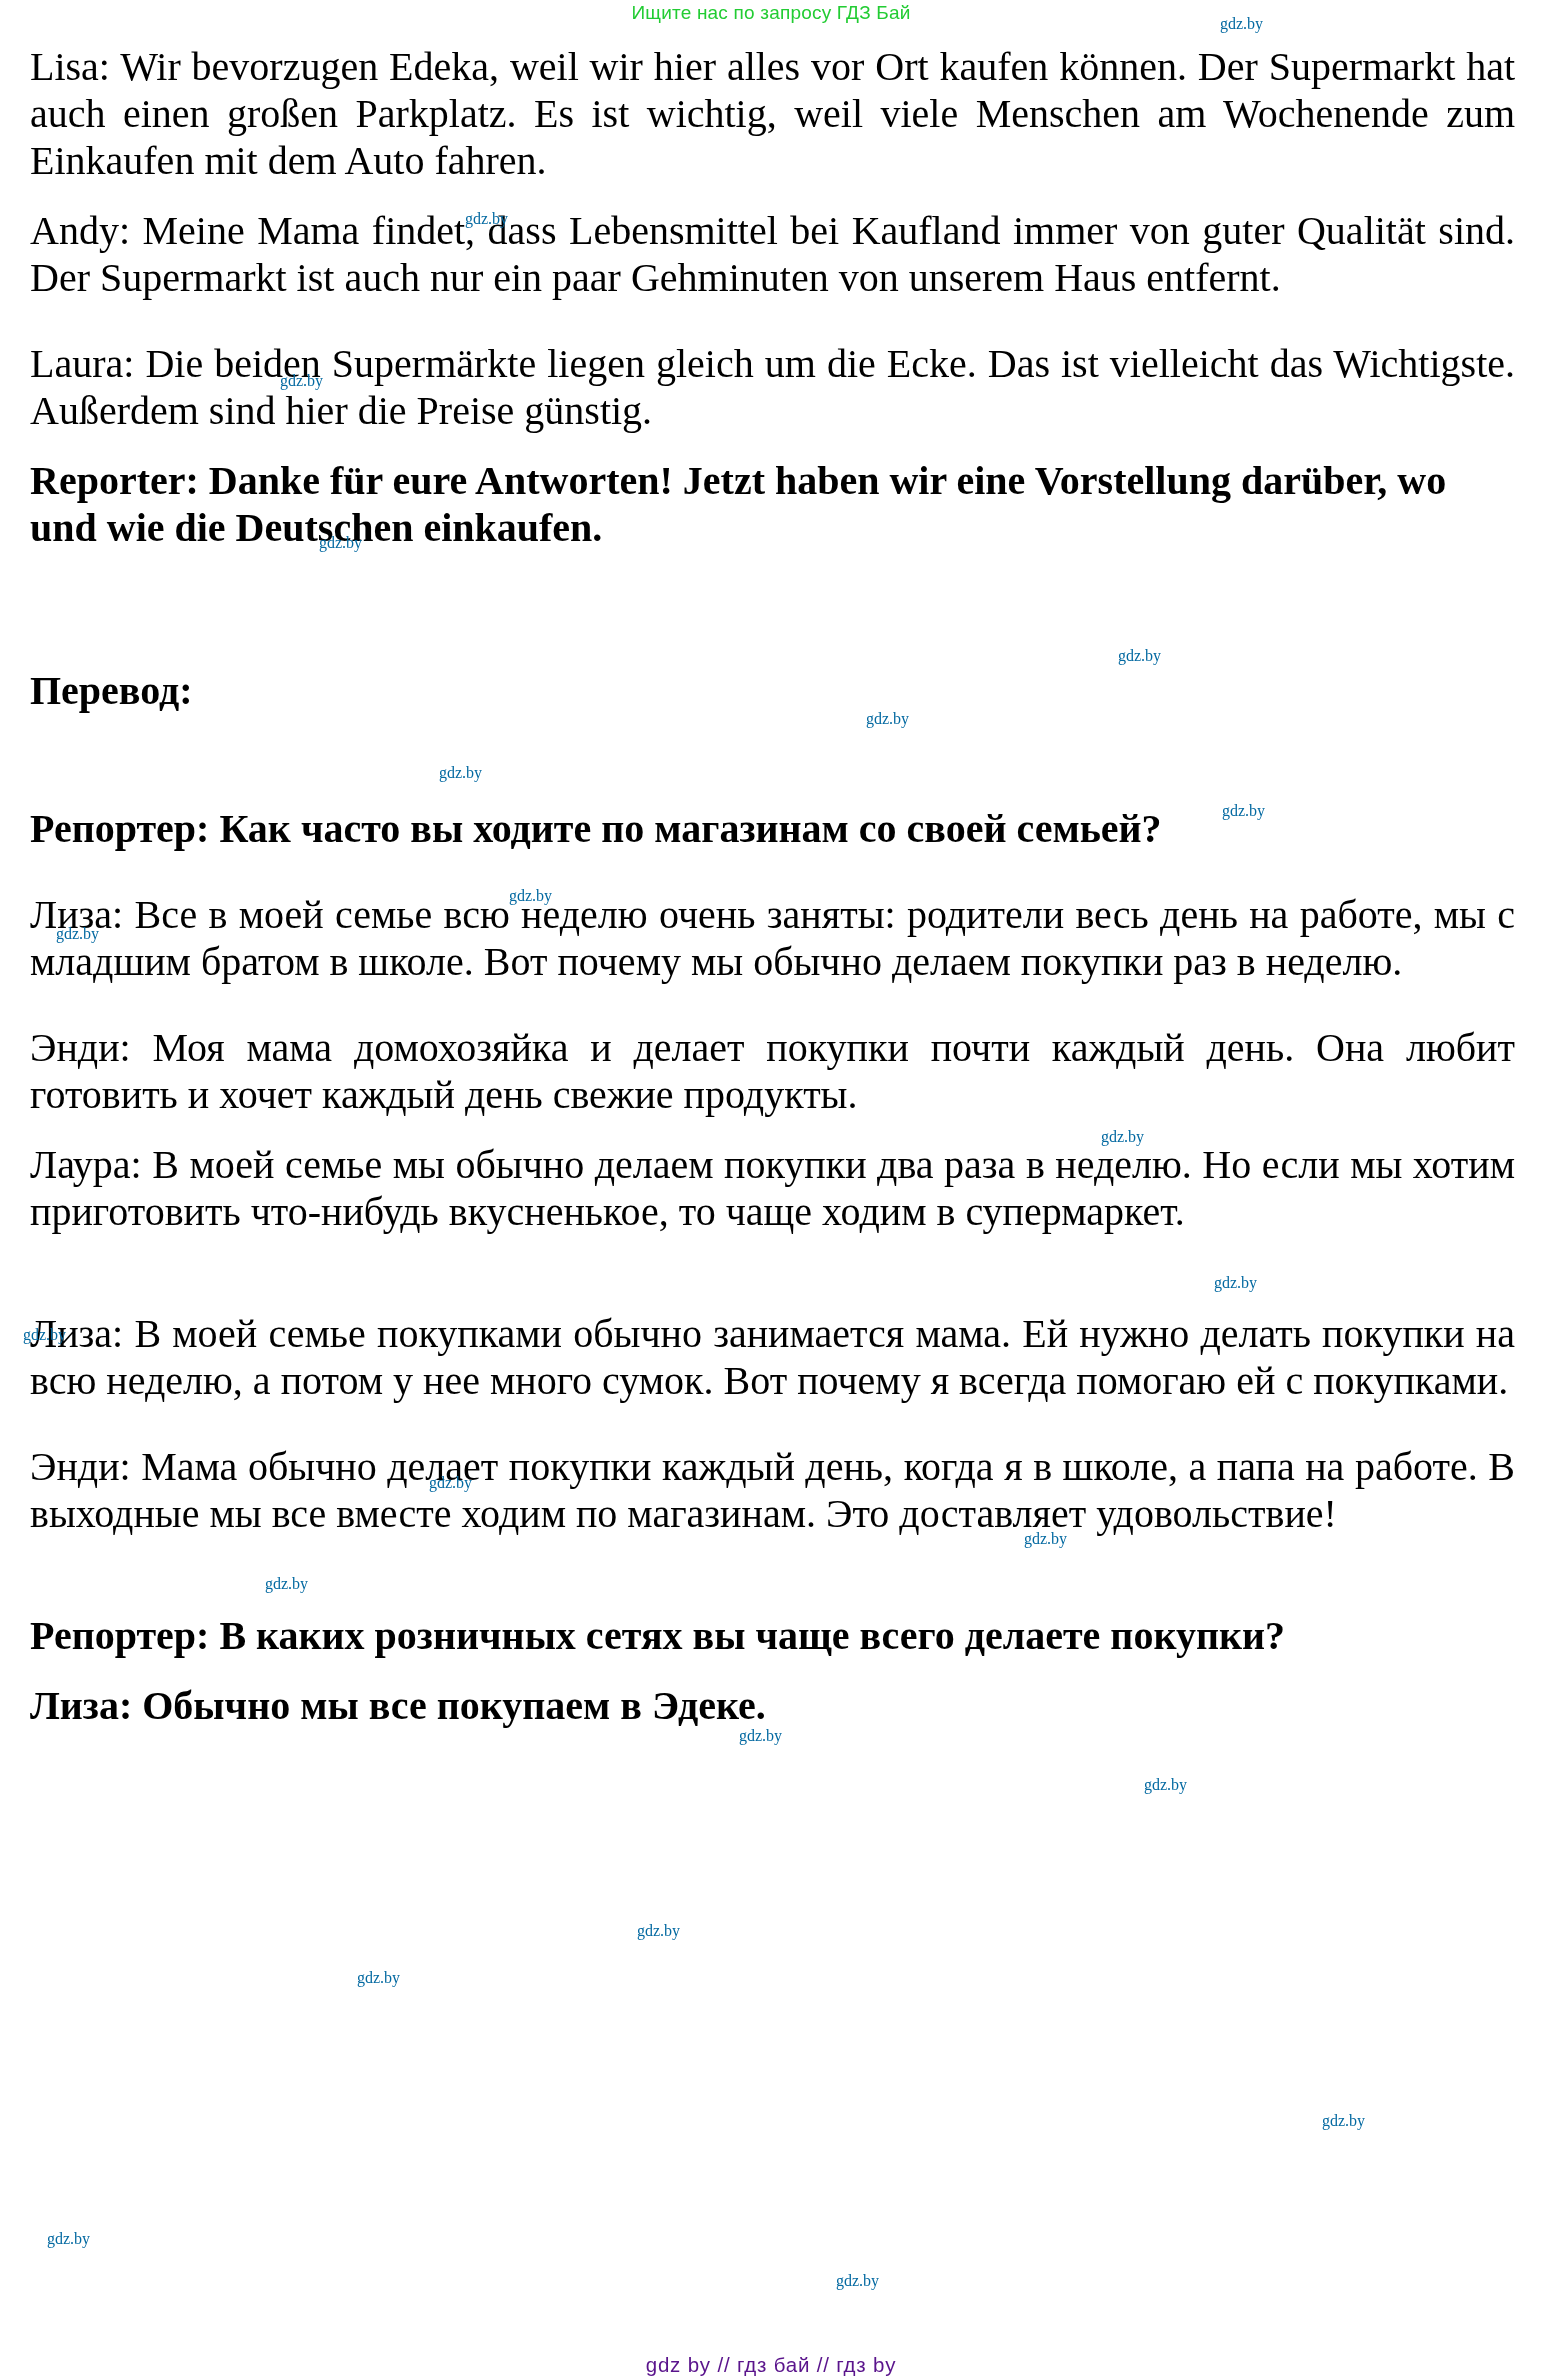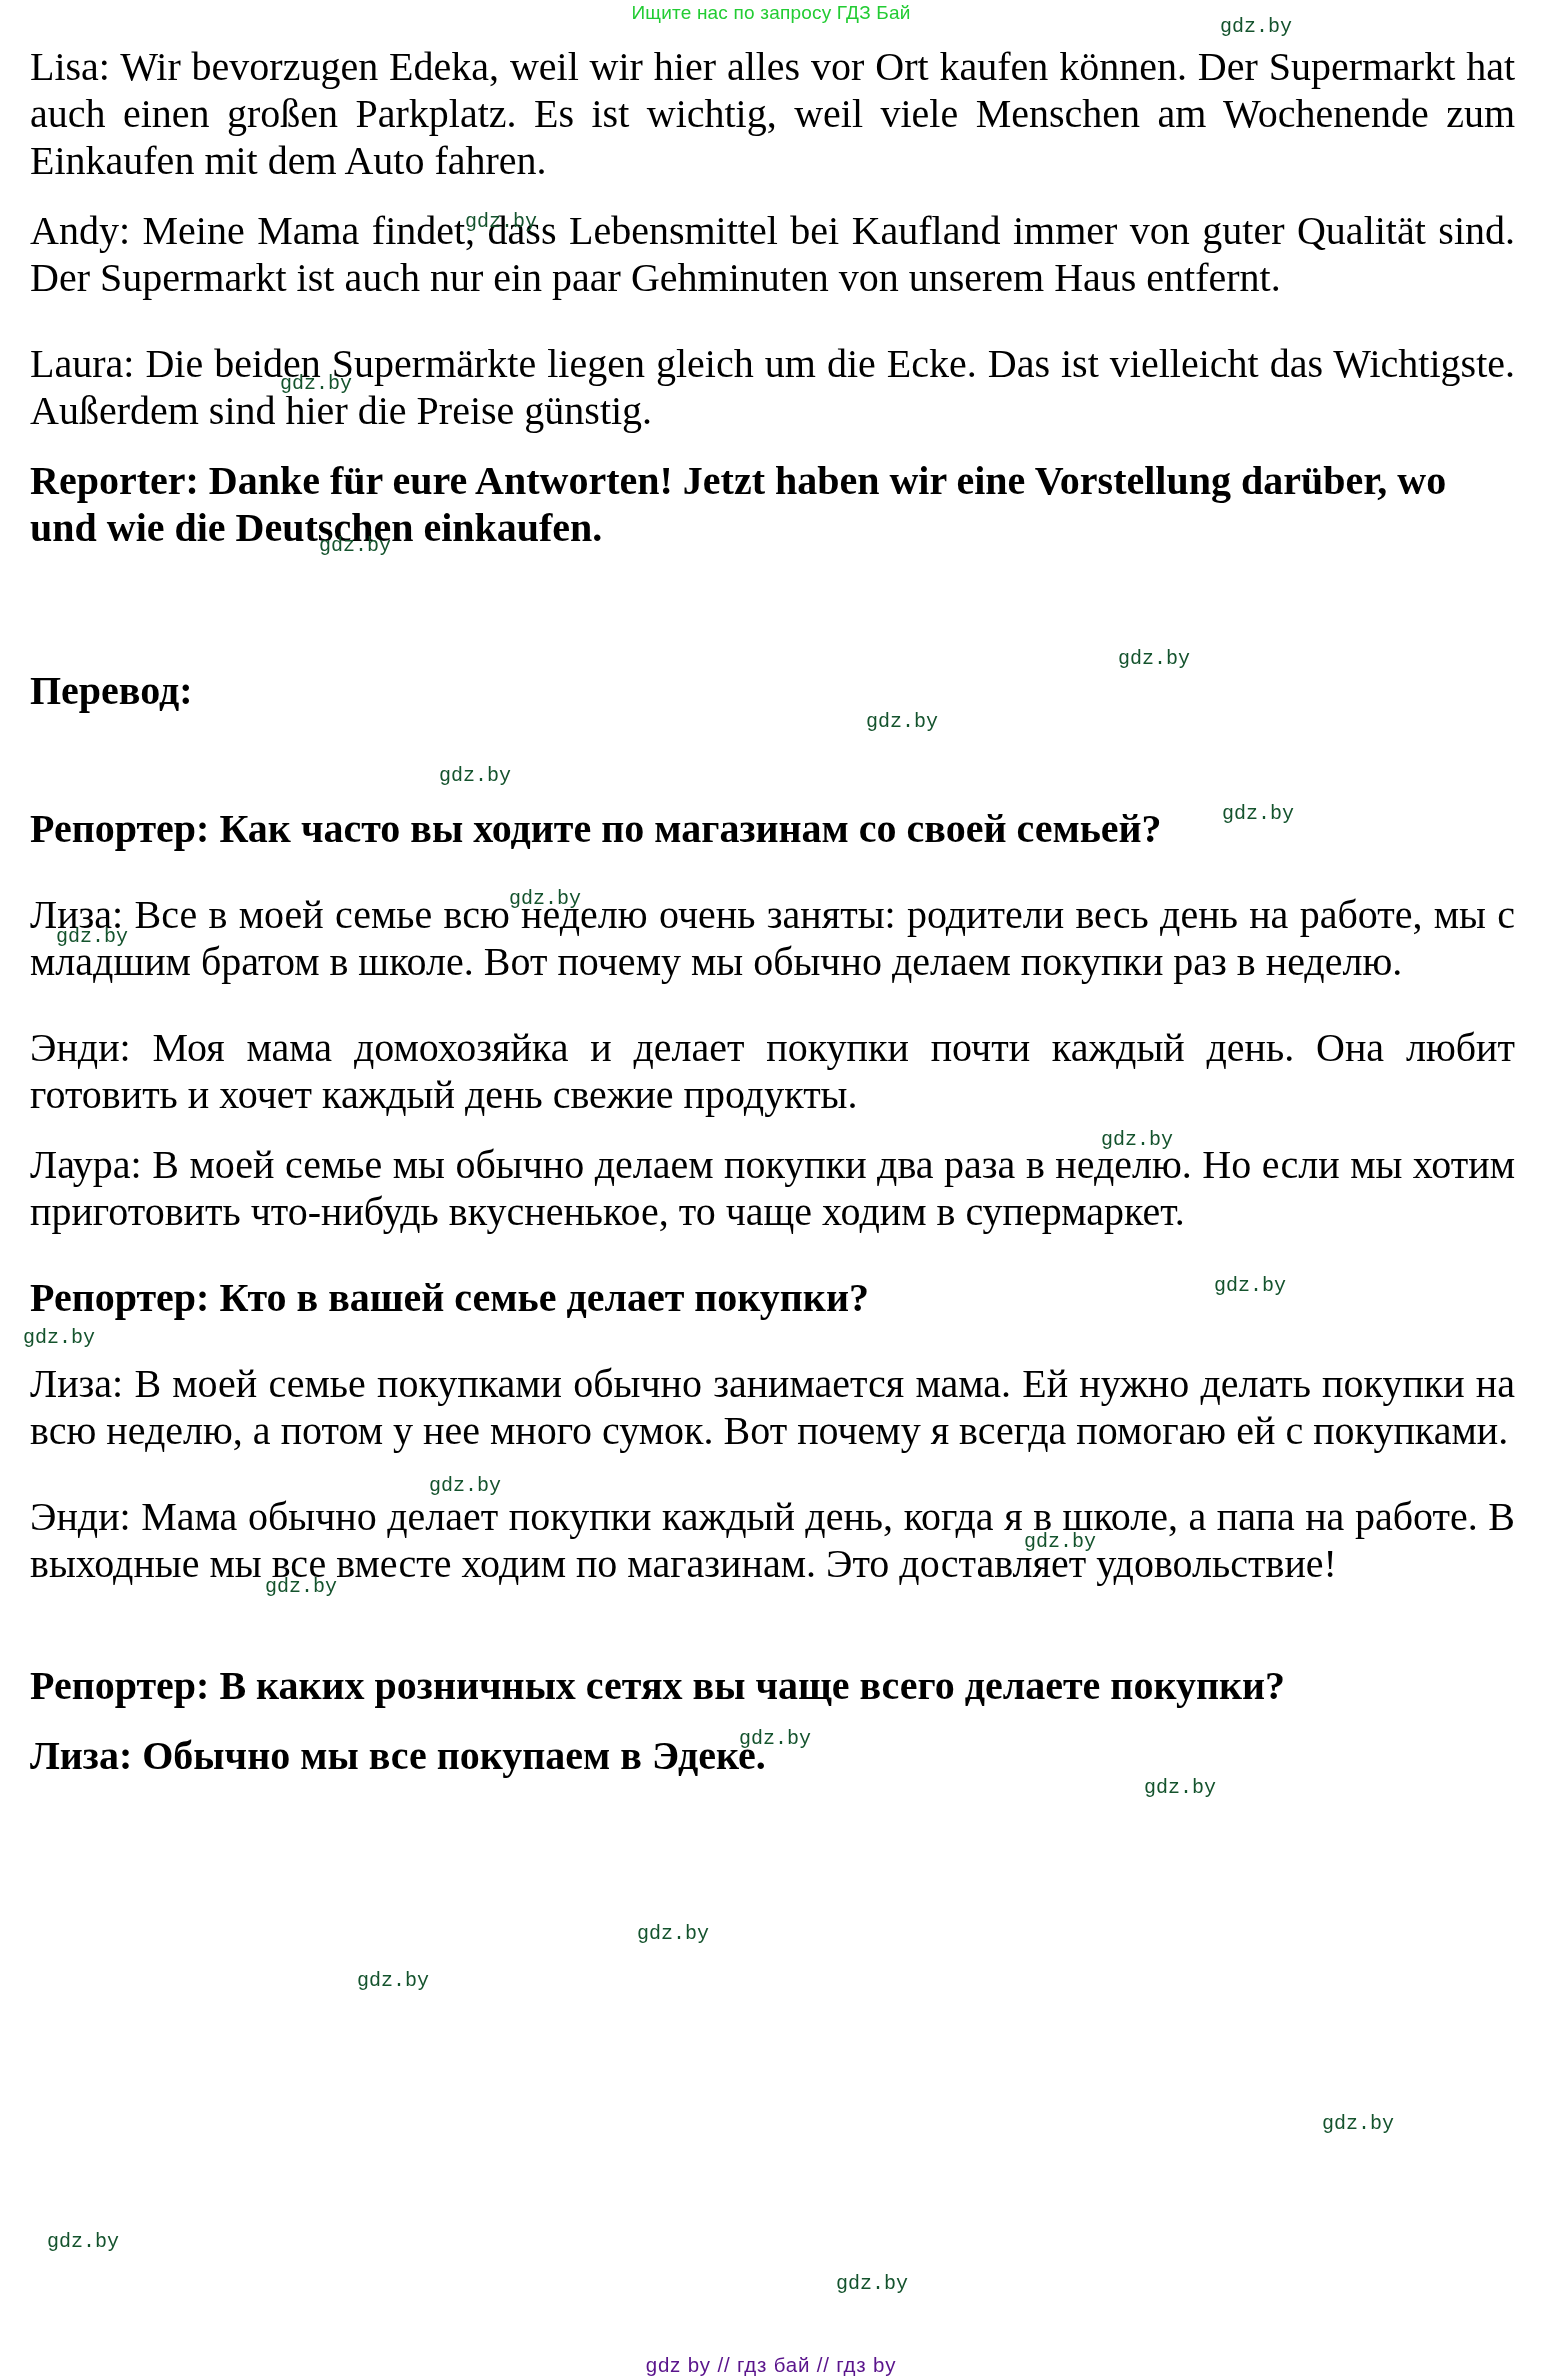--- a/index.html
+++ b/index.html
@@ -75,23 +75,23 @@
     margin: 0;
     font-size: 40px;
     font-weight: bold;
     line-height: 1.15;
     font-family: Liberation Serif, serif;
   }
 
   
   .wm {
     position: absolute;
-    font-family: Liberation Mono, monospace;
-    font-size: 20px;
-    color: #14532d;
+    font-family: Liberation Serif, serif;
+    font-size: 16px;
+    color: #0369a1;
     white-space: nowrap;
     pointer-events: none;
   }
 </style>
 </head>
 <body>
 
 <div class="page">
 
   <div class="promo-header">Ищите нас по запросу ГДЗ Бай</div>
@@ -120,21 +120,20 @@
 
     <p class="para">Лиза: Все в моей семье всю неделю очень заняты: родители весь день на работе, мы с младшим братом в школе. Вот почему мы обычно делаем покупки раз в неделю.</p>
     <div class="spacer-md"></div>
 
     <p class="para">Энди: Моя мама домохозяйка и делает покупки почти каждый день. Она любит готовить и хочет каждый день свежие продукты.</p>
     <div class="spacer-sm"></div>
 
     <p class="para"> Лаура: В моей семье мы обычно делаем покупки два раза в неделю. Но если мы хотим приготовить что-нибудь вкусненькое, то чаще ходим в супермаркет.</p>
     <div class="spacer-md"></div>
 
-    <p class="para last-left">Репортер: Кто в вашей семье делает покупки?</p>
     <div class="spacer-md"></div>
 
     <p class="para">Лиза: В моей семье покупками обычно занимается мама. Ей нужно делать покупки на всю неделю, а потом у нее много сумок. Вот почему я всегда помогаю ей с покупками.</p>
     <div class="spacer-md"></div>
 
     <p class="para">Энди: Мама обычно делает покупки каждый день, когда я в школе, а папа на работе. В выходные мы все вместе ходим по магазинам. Это доставляет удовольствие!</p>
     <div class="spacer-md"></div>
 
     <div class="spacer-md"></div>
 

